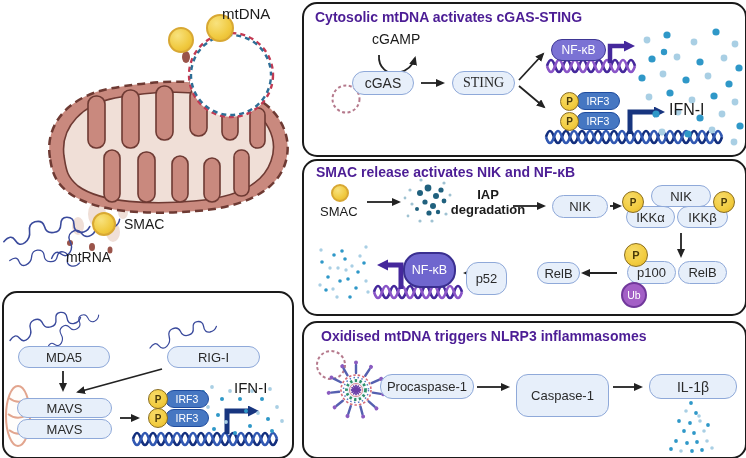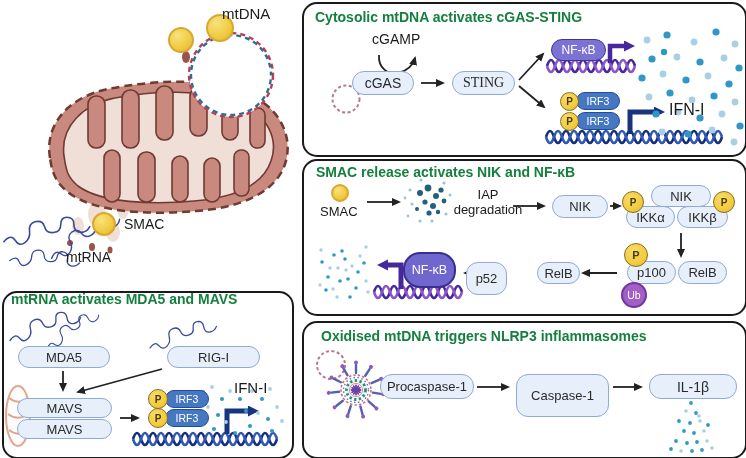--- a/index.html
+++ b/index.html
@@ -1,21 +1,21 @@
 <!DOCTYPE html>
 <html><head>
 <meta charset="utf-8">
 <style>
   html,body{margin:0;padding:0;background:#fff;}
   #stage{position:relative;width:746px;height:458px;background:#fff;overflow:hidden;
          font-family:"Liberation Sans",sans-serif;color:#242424;}
   .panel{position:absolute;border:2px solid #1a1a1a;border-radius:15px;background:transparent;z-index:1;}
   svg.draw{position:absolute;left:0;top:0;z-index:2;pointer-events:none;}
   .lbl{position:absolute;z-index:3;white-space:nowrap;color:#1b1b1b;}
-  .title{position:absolute;z-index:3;font-weight:700;font-size:14px;color:#15803d;white-space:nowrap;}
+  .title{position:absolute;z-index:3;font-weight:700;font-size:14px;color:#4c1d95;white-space:nowrap;}
   .pbox{position:absolute;z-index:3;background:#E7EFFA;border:1.5px solid #8FA9D9;border-radius:12px;
         display:flex;align-items:center;justify-content:center;font-size:13px;color:#2a2a2a;box-sizing:border-box;}
   .pill{border-radius:12px;}
   .nfkb{background:#7B72D4;border:1.8px solid #3E3694;color:#fff;font-size:12px;border-radius:12px;}
   .nfkb-blob{background:#6F66CE;border:2px solid #3A2F90;color:#fff;font-size:12.5px;border-radius:17px;}
   .irf3{background:#4677C2;border:1.5px solid #1F4C9E;color:#fff;font-size:10.5px;border-radius:10px;}
   .pcirc{position:absolute;z-index:4;border-radius:50%;background:radial-gradient(circle at 38% 32%,#F7DB6A,#F2CC3F 60%,#E0B32A);
          border:1.8px solid #8A6D1E;display:flex;align-items:center;justify-content:center;
          font-size:10px;font-weight:700;color:#4a3a08;box-sizing:border-box;}
   .ubcirc{position:absolute;z-index:4;border-radius:50%;background:#A35FC6;border:2px solid #71389B;
@@ -343,39 +343,38 @@
   <div class="pbox nfkb" style="left:551px;top:39px;width:55px;height:22px;">NF-κB</div>
   <div class="pbox irf3" style="left:576px;top:92px;width:44px;height:18px;">IRF3</div>
   <div class="pbox irf3" style="left:576px;top:112px;width:44px;height:18px;">IRF3</div>
   <div class="pcirc" style="left:560px;top:92px;width:19px;height:19px;">P</div>
   <div class="pcirc" style="left:560px;top:112px;width:19px;height:19px;">P</div>
   <div class="lbl" style="left:669px;top:101px;font-size:16px;font-weight:500;">IFN-I</div>
 
   <div class="title" style="left:316px;top:164px;">SMAC release activates NIK and NF-κB</div>
   <div class="ycirc" style="left:331px;top:184px;width:18px;height:18px;"></div>
   <div class="lbl" style="left:320px;top:204px;font-size:13px;">SMAC</div>
-  <div class="lbl" style="left:440px;top:188px;width:96px;text-align:center;font-size:13px;line-height:1.15;white-space:normal;">
+  <div class="lbl" style="left:440px;top:188px;width:96px;text-align:center;font-size:13px;line-height:1.15;white-space:normal;font-weight:bold;">
     <span>IAP</span><br>
     <span>degradation</span>
   </div>
   <div class="pbox" style="left:552px;top:195px;width:56px;height:23px;">NIK</div>
   <div class="pbox" style="left:651px;top:185px;width:60px;height:22px;">NIK</div>
   <div class="pbox pill" style="left:626px;top:206px;width:49px;height:22px;">IKKα</div>
   <div class="pbox pill" style="left:677px;top:206px;width:51px;height:22px;">IKKβ</div>
   <div class="pcirc" style="left:622px;top:191px;width:22px;height:22px;">P</div>
   <div class="pcirc" style="left:713px;top:191px;width:22px;height:22px;">P</div>
   <div class="pbox pill" style="left:627px;top:261px;width:49px;height:23px;">p100</div>
   <div class="pbox pill" style="left:678px;top:261px;width:49px;height:23px;">RelB</div>
   <div class="pcirc" style="left:624px;top:243px;width:24px;height:24px;font-size:11px;">P</div>
   <div class="ubcirc" style="left:621px;top:282px;width:26px;height:26px;">Ub</div>
   <div class="pbox pill" style="left:466px;top:262px;width:41px;height:33px;">p52</div>
   <div class="pbox pill" style="left:537px;top:262px;width:43px;height:22px;">RelB</div>
   <div class="pbox nfkb-blob" style="left:403px;top:252px;width:53px;height:36px;">NF-κB</div>
 
-  <div class="title" style="left:11px;top:291px;">mtRNA activates MDA5 and MAVS</div>
   <div class="pbox" style="left:18px;top:346px;width:92px;height:22px;">MDA5</div>
   <div class="pbox" style="left:167px;top:346px;width:93px;height:22px;">RIG-I</div>
   <div class="pbox" style="left:17px;top:398px;width:95px;height:20px;">MAVS</div>
   <div class="pbox" style="left:17px;top:419px;width:95px;height:20px;">MAVS</div>
   <div class="pbox irf3" style="left:165px;top:390px;width:44px;height:18px;">IRF3</div>
   <div class="pbox irf3" style="left:165px;top:409px;width:44px;height:18px;">IRF3</div>
   <div class="pcirc" style="left:148px;top:389px;width:20px;height:20px;">P</div>
   <div class="pcirc" style="left:148px;top:408px;width:20px;height:20px;">P</div>
   <div class="lbl" style="left:234px;top:379px;font-size:15px;font-weight:500;">IFN-I</div>
 

